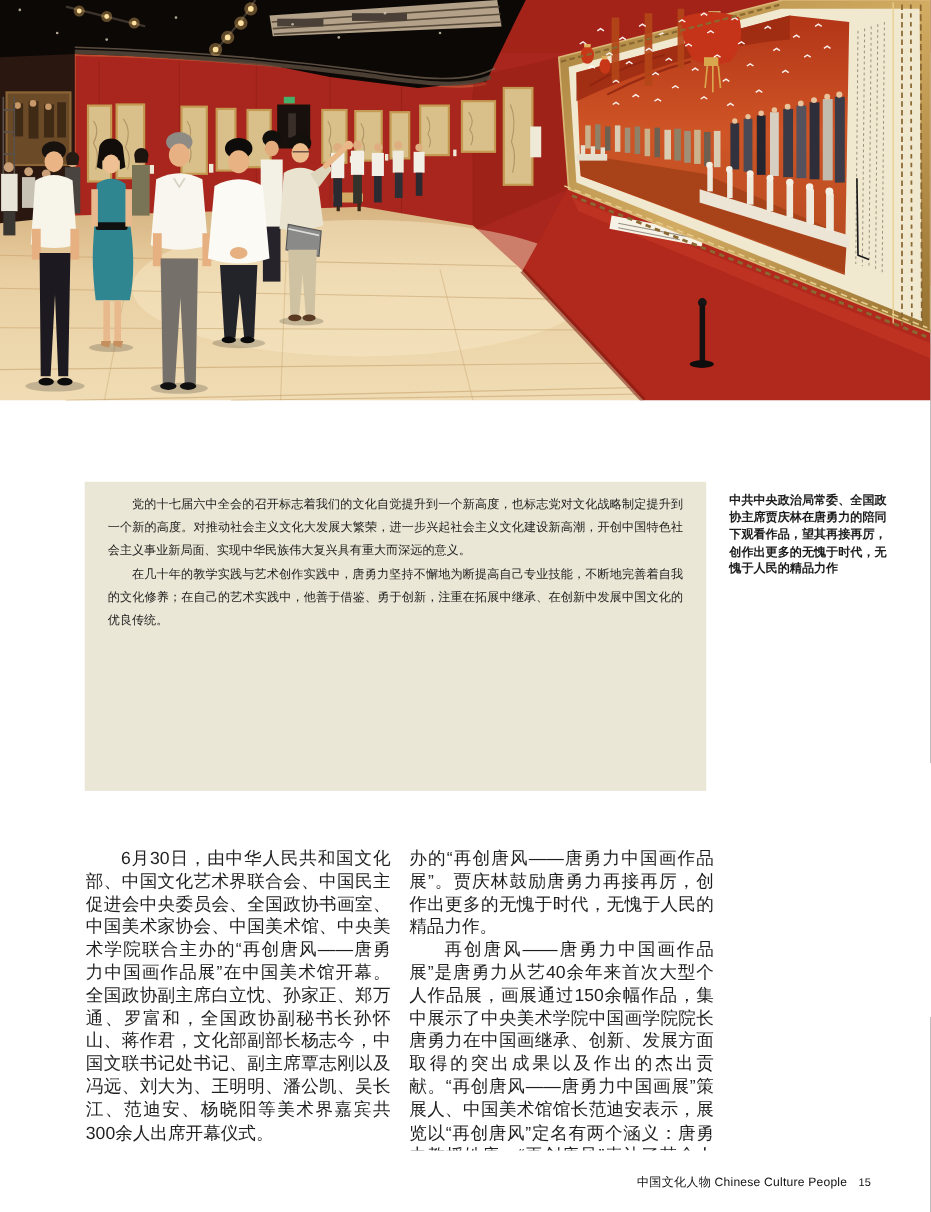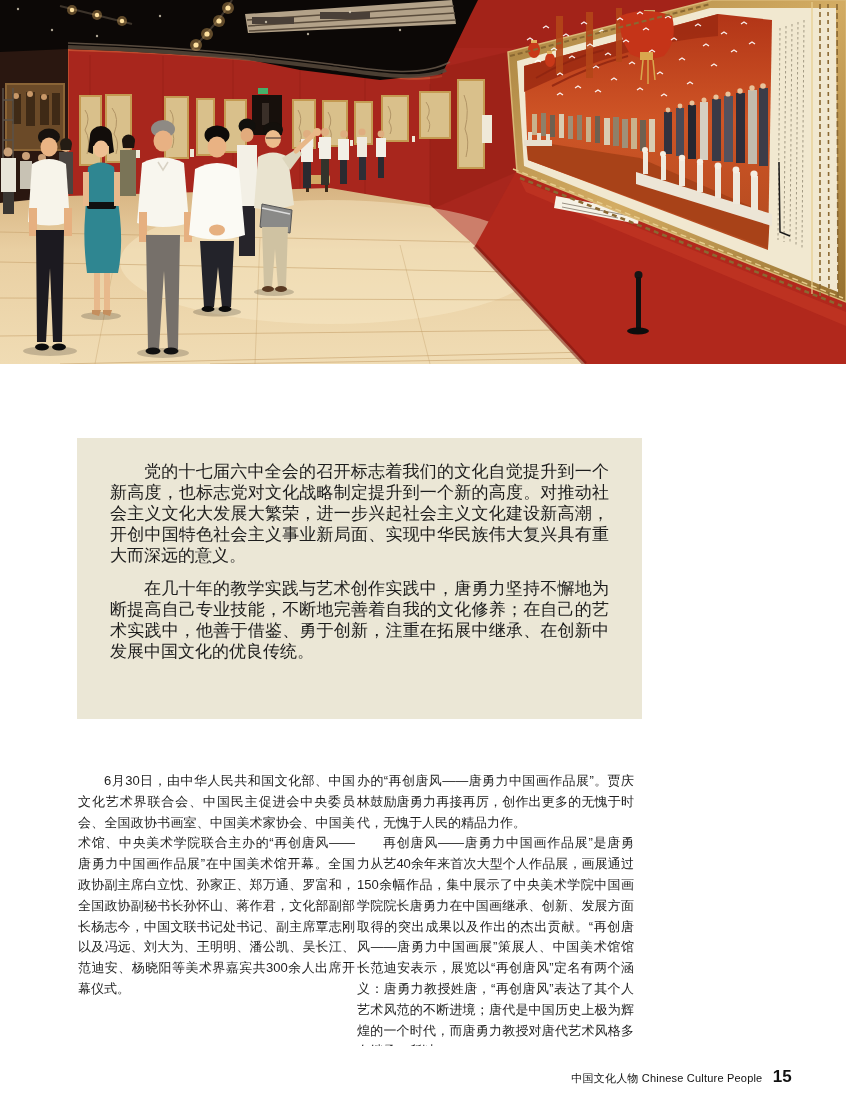--- a/index.html
+++ b/index.html
@@ -14,38 +14,38 @@
     position:absolute;left:663px;top:448px;width:153px;
     font-size:11px;line-height:15.5px;font-weight:bold;color:#1b1b1b;
     text-align:left;
   }
   .intro-box{
     position:absolute;left:77px;top:438px;width:565px;height:281px;
     box-sizing:border-box;padding:11px 21px 10px 21px;
     background:#ebe7d6;overflow:hidden;
   }
   .intro-box p{
-    margin:12px;font-size:17px;line-height:21px;color:#1c1c1c;
+    margin:0;font-size:11px;line-height:21px;color:#1c1c1c;
     text-align:justify;text-indent:2em;
   }
   .col{
     position:absolute;top:771px;width:277px;height:275px;overflow:hidden;
   }
   .col-left{left:78px;}
-  .col-right{left:357px;}
+  .col-right{left:372px;}
   .col p{
-    margin:0;font-size:13px;line-height:20.8px;color:#1f1f1f;
+    margin:0;font-size:16px;line-height:20.8px;color:#1f1f1f;
     text-align:justify;text-indent:2em;
   }
   .col p.cont{text-indent:0;}
   .footer{
     position:absolute;top:1067px;right:54px;
     font-size:11px;color:#111;letter-spacing:.2px;white-space:nowrap;
   }
-  .footer .pageno{font-weight:bold;margin-left:7px;font-size:17px;}
+  .footer .pageno{font-weight:normal;margin-left:7px;font-size:10px;}
 </style>
 </head>
 <body>
 
 <div class="page">
 
   <div class="photo">
     <svg width="846" height="364" viewBox="0 0 846 364" xmlns="http://www.w3.org/2000/svg">
       <defs>
         <linearGradient id="floorG" x1="0" y1="0" x2="0" y2="1">
@@ -501,20 +501,21 @@
           <polygon points="262,204 292,210 290,233 260,227" fill="#8a8a88" stroke="#555" stroke-width="1"></polygon>
           <line x1="262" y1="208" x2="290" y2="214" stroke="#ddd" stroke-width="1.5"></line>
           <path d="M262,227 h26 l-2,60 h-8 l-3,-38 l-3,38 h-8 z" fill="#cfc2a2"></path>
           <ellipse cx="268" cy="289" rx="6" ry="3" fill="#5a3a22"></ellipse>
             <ellipse cx="281" cy="289" rx="6" ry="3" fill="#5a3a22"></ellipse>
         </g>
       </g>
     </svg>
   </div>
 
+  <div class="caption">中共中央政治局常委、全国政协主席贾庆林在唐勇力的陪同下观看作品，望其再接再厉，创作出更多的无愧于时代，无愧于人民的精品力作</div>
 
   <div class="intro-box">
     <p>党的十七届六中全会的召开标志着我们的文化自觉提升到一个新高度，也标志党对文化战略制定提升到一个新的高度。对推动社会主义文化大发展大繁荣，进一步兴起社会主义文化建设新高潮，开创中国特色社会主义事业新局面、实现中华民族伟大复兴具有重大而深远的意义。</p>
     <p>在几十年的教学实践与艺术创作实践中，唐勇力坚持不懈地为断提高自己专业技能，不断地完善着自我的文化修养；在自己的艺术实践中，他善于借鉴、勇于创新，注重在拓展中继承、在创新中发展中国文化的优良传统。</p>
   </div>
 
   <div class="col col-left">
     <p>6月30日，由中华人民共和国文化部、中国文化艺术界联合会、中国民主促进会中央委员会、全国政协书画室、中国美术家协会、中国美术馆、中央美术学院联合主办的“再创唐风——唐勇力中国画作品展”在中国美术馆开幕。全国政协副主席白立忱、孙家正、郑万通、罗富和，全国政协副秘书长孙怀山、蒋作君，文化部副部长杨志今，中国文联书记处书记、副主席覃志刚以及冯远、刘大为、王明明、潘公凯、吴长江、范迪安、杨晓阳等美术界嘉宾共300余人出席开幕仪式。</p>
   </div>
   <div class="col col-right">

